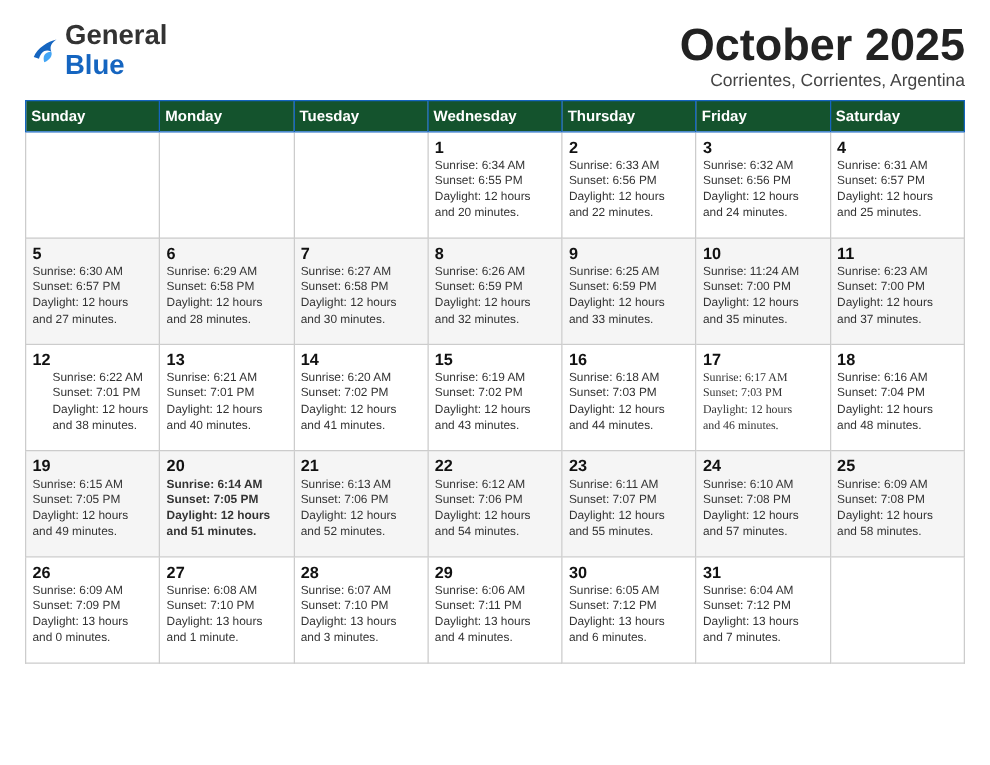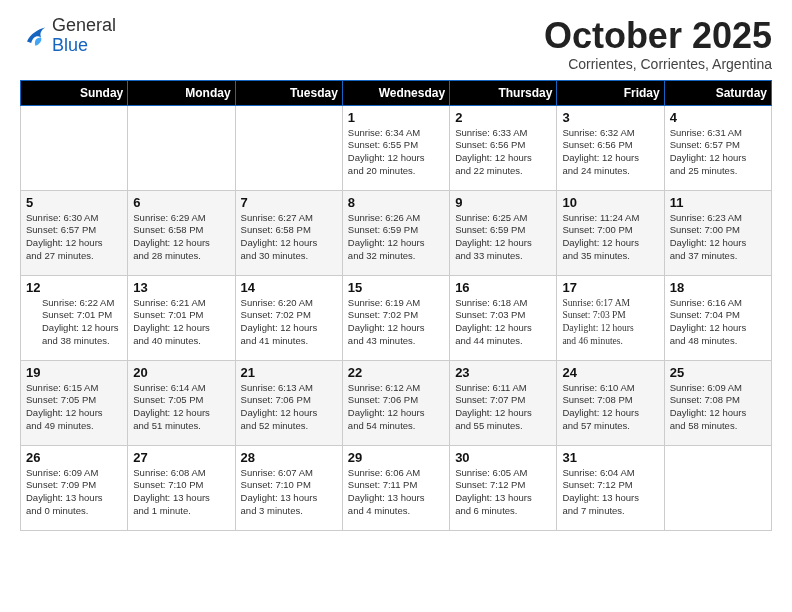--- a/index.html
+++ b/index.html
@@ -15,22 +15,22 @@
       justify-content: space-between;
       align-items: flex-start;
       margin-bottom: 8px;
     }
     .logo {
       display: flex;
       align-items: center;
       gap: 4px;
     }
     .logo-text {
-      font-size: 18px;
-      font-weight: normal;
+      font-size: 22px;
+      font-weight: bold;
       line-height: 1.1;
     }
     .logo-general { color: #333; }
     .logo-blue { color: #1565c0; margin-top: 48px; }
     .logo-bird {
       width: 28px;
       height: 28px;
     }
     .title-block {
       text-align: right;
@@ -44,24 +44,24 @@
     .subtitle {
       font-size: 14px;
       color: #444;
     }
     table {
       width: 100%;
       border-collapse: collapse;
       font-size: 10px;
     }
     thead tr th {
-      background: #000000;
+      background: #14532d;
       color: #fff;
       padding: 5px 4px;
-      text-align: right;
+      text-align: left;
       font-size: 12px;
       font-weight: bold;
       border: 1px solid #1565c0;
     }
     tbody tr td {
       border: 1px solid #ccc;
       vertical-align: top;
       padding: 4px 5px;
       width: calc(100% / 7);
       min-height: 75px;
@@ -259,21 +259,21 @@
       <tr>
         <td>
           <div class="day-num">19</div>
           <div class="day-info" style="white-space: pre-line;">Sunrise: 6:15 AM
 Sunset: 7:05 PM
 Daylight: 12 hours
 and 49 minutes.</div>
         </td>
         <td>
           <div class="day-num">20</div>
-          <div class="day-info" style="white-space: pre-line;">Sunrise: 6:14 AM
+          <div class="day-info" style="white-space: pre-line; font-weight: bold;">Sunrise: 6:14 AM
 Sunset: 7:05 PM
 Daylight: 12 hours
 and 51 minutes.</div>
         </td>
         <td>
           <div class="day-num">21</div>
           <div class="day-info" style="white-space: pre-line;">Sunrise: 6:13 AM
 Sunset: 7:06 PM
 Daylight: 12 hours
 and 52 minutes.</div>

